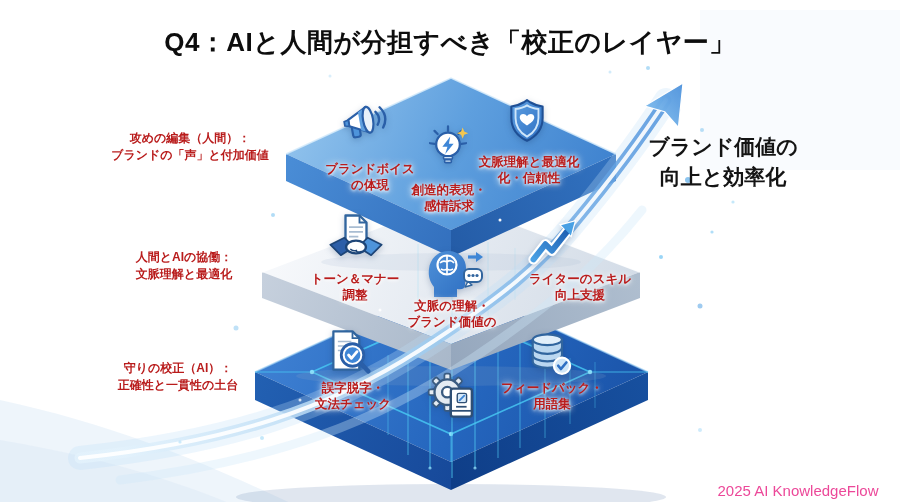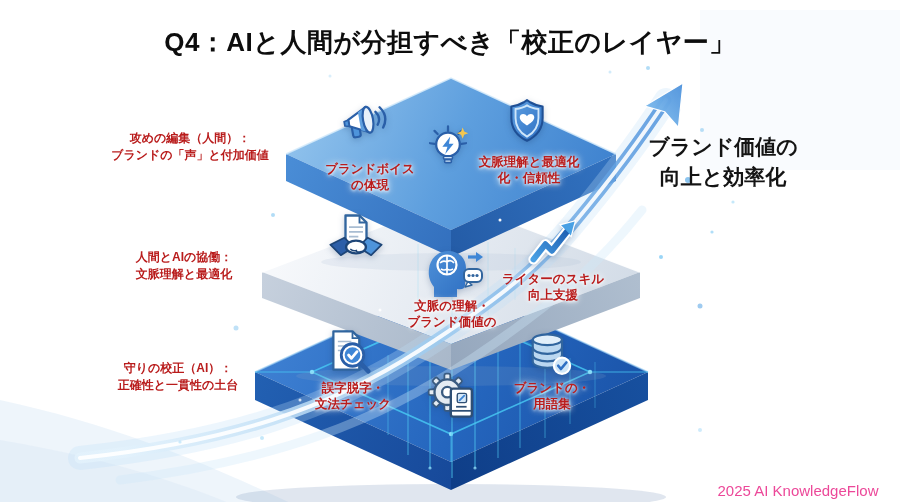--- a/index.html
+++ b/index.html
@@ -228,20 +228,22 @@
       <g stroke="#2A5FA8" stroke-width="2" stroke-linecap="round">
         <path d="M24,3 V7 M12,7 L14.8,9.8 M36,7 L33.2,9.8 M8,18 L12,18.5 M40,18 L36,18.5" fill="none"></path>
       </g>
       <circle cx="24" cy="19" r="10.5" fill="#fff" stroke="#2A5FA8" stroke-width="2"></circle>
       <polygon points="26,12 19,21 23.5,21 21.5,27.5 29,18.5 24.8,18.5" fill="#3E86D6"></polygon>
       <rect x="20" y="29.5" width="8" height="2.6" rx="1" fill="#CFE3F5" stroke="#2A5FA8" stroke-width="1.4"></rect>
       <rect x="21" y="32.6" width="6" height="2.6" rx="1" fill="#CFE3F5" stroke="#2A5FA8" stroke-width="1.4"></rect>
       <path d="M37,4 L38.4,7.6 L42,9 L38.4,10.4 L37,14 L35.6,10.4 L32,9 L35.6,7.6 Z" fill="#F4C64F"></path>
     </svg>
   </span>
+  <div class="ov item-label" style="left:449px;top:188px">創造的表現・
+感情訴求</div>
 
   <span class="icon-wrap" style="left:527px;top:111px;width:50px;height:50px">
     <svg width="50" height="50" viewBox="0 0 48 48">
       <path d="M24,4 L27,6 C31,8.5 35,9.5 39,10 L39,21 C39,31.5 33,38.5 24,43 C15,38.5 9,31.5 9,21 L9,10 C13,9.5 17,8.5 21,6 Z" fill="url(#gShield)" stroke="#1E4F95" stroke-width="2" stroke-linejoin="round"></path>
       <path d="M24,9 C27,11 31,12 35,12.5 L35,21 C35,29.5 30,35.5 24,39 C18,35.5 13,29.5 13,21 L13,12.5 C17,12 21,11 24,9 Z" fill="none" stroke="#CFE6FA" stroke-width="1.8"></path>
       <path d="M24,19.5 c-1.8,-3.5 -7,-2.8 -7,0.9 c0,3.4 4.2,6 7,7.9 c2.8,-1.9 7,-4.5 7,-7.9 c0,-3.7 -5.2,-4.4 -7,-0.9 Z" fill="#fff"></path>
     </svg>
   </span>
   <div class="ov item-label" style="left:529px;top:160px">文脈理解と最適化
 化・信頼性</div>
@@ -250,20 +252,22 @@
     <svg width="56" height="56" viewBox="0 0 48 48">
       <path d="M15,3 h12 l6,6 v19 h-18 z" fill="#fff" stroke="#31659E" stroke-width="2" stroke-linejoin="round"></path>
       <path d="M27,3 v6 h6" fill="none" stroke="#31659E" stroke-width="1.6"></path>
       <path d="M18,13 h12 M18,17 h12 M18,21 h8" stroke="#A9BDD2" stroke-width="1.5"></path>
       <polygon points="2,28 14,22 22,30 11,37" fill="#2D5FA8" stroke="#1E4678" stroke-width="1.5" stroke-linejoin="round"></polygon>
       <polygon points="46,28 34,22 26,30 37,37" fill="#4E94DB" stroke="#1E4678" stroke-width="1.5" stroke-linejoin="round"></polygon>
       <ellipse cx="24" cy="30" rx="8.5" ry="5.5" fill="#fff" stroke="#1E4678" stroke-width="2"></ellipse>
       <path d="M19.5,32 q2.5,2 5,0.8 M24,33.5 q2.5,1.5 4.5,0.3" fill="none" stroke="#1E4678" stroke-width="1.2" stroke-linecap="round"></path>
     </svg>
   </span>
+  <div class="ov item-label" style="left:355px;top:277px">トーン＆マナー
+調整</div>
 
   <span class="icon-wrap" style="left:452px;top:261px;width:64px;height:56px">
     <svg width="64" height="56" viewBox="0 0 64 56">
       <path d="M14,54 L14,44 C10,39 8,33 9,26 C10,15 19,7 30,8 C40,9 46,16 46,25 C46,28 45,30 46,32 L49,36 L45,37.5 L45,42 C45,45.5 42,47 37,46 L37,54 Z" fill="url(#gHead2)"></path>
       <circle cx="27" cy="22" r="9.5" fill="none" stroke="#fff" stroke-width="2.2"></circle>
       <path d="M27,12.5 V31.5 M20,20 q3,-3 7,-1 m0,0 q4,-3 7,1 M21,26 q3,2 6,0 m0,0 q3,2 6,0" fill="none" stroke="#fff" stroke-width="1.7"></path>
       <line x1="48" y1="14" x2="57" y2="14" stroke="#3E86D6" stroke-width="3.2"></line>
       <polygon points="56,9 63,14 56,19" fill="#3E86D6"></polygon>
       <rect x="44" y="26" width="18" height="13" rx="5" fill="#fff" stroke="#31659E" stroke-width="2"></rect>
       <path d="M48,38.5 l-3,5.5 l7,-2 z" fill="#fff" stroke="#31659E" stroke-width="1.4" stroke-linejoin="round"></path>
@@ -276,21 +280,21 @@
 ブランド価値の</div>
 
   <span class="icon-wrap" style="left:553px;top:231px;width:52px;height:52px">
     <svg width="52" height="52" viewBox="0 0 48 48">
       <polyline points="6,41 17,27 23,33 38,14" fill="none" stroke="#fff" stroke-width="9.5" stroke-linecap="round" stroke-linejoin="round"></polyline>
       <polygon points="45.5,4.5 29.5,8.5 41,21" fill="#fff"></polygon>
       <polyline points="6,41 17,27 23,33 38,14" fill="none" stroke="url(#gGrow)" stroke-width="5.5" stroke-linecap="round" stroke-linejoin="round"></polyline>
       <polygon points="44,6 31.5,9.5 40.5,19" fill="#49A0E4"></polygon>
     </svg>
   </span>
-  <div class="ov item-label" style="left:553px;top:277px">ライターのスキル
+  <div class="ov item-label" style="left:580px;top:277px">ライターのスキル
 向上支援</div>
 
   <span class="icon-wrap" style="left:348px;top:345px;width:54px;height:54px">
     <svg width="54" height="54" viewBox="0 0 48 48">
       <path d="M11,3 h17 l6,6 v28 h-23 z" fill="#fff" stroke="#31659E" stroke-width="2" stroke-linejoin="round"></path>
       <path d="M28,3 v6 h6" fill="none" stroke="#31659E" stroke-width="1.6"></path>
       <path d="M15,12 h12 M15,16 h12 M15,20 h7" stroke="#A9BDD2" stroke-width="1.5"></path>
       <circle cx="28" cy="24" r="10" fill="#fff" stroke="#2A5FA8" stroke-width="2.5"></circle>
       <circle cx="28" cy="24" r="7" fill="#3E86D6"></circle>
       <path d="M24.5,24 l2.5,3 l5,-6" fill="none" stroke="#fff" stroke-width="2.5" stroke-linecap="round" stroke-linejoin="round"></path>
@@ -324,18 +328,18 @@
 
   <span class="icon-wrap" style="left:549px;top:346px;width:52px;height:52px">
     <svg width="52" height="52" viewBox="0 0 48 48">
       <path d="M9,9 v20 c0,3.3 6,6 13.5,6 s13.5,-2.7 13.5,-6 V9" fill="#BBD7F0" stroke="#31659E" stroke-width="2"></path>
       <path d="M9,16 c0,3.3 6,6 13.5,6 s13.5,-2.7 13.5,-6 M9,23 c0,3.3 6,6 13.5,6 s13.5,-2.7 13.5,-6" fill="none" stroke="#31659E" stroke-width="2"></path>
       <ellipse cx="22.5" cy="9" rx="13.5" ry="5" fill="#E2EFFA" stroke="#31659E" stroke-width="2"></ellipse>
       <circle cx="36" cy="33" r="7.5" fill="#CFE6F8" stroke="#fff" stroke-width="2"></circle>
       <path d="M32.5,33 l2.5,3 l5,-6" fill="none" stroke="#2E6FC2" stroke-width="2.5" stroke-linecap="round" stroke-linejoin="round"></path>
     </svg>
   </span>
-  <div class="ov item-label" style="left:552px;top:386px">ブランドの・
+  <div class="ov item-label" style="left:552px;top:386px">フィードバック・
 用語集</div>
 
   <div class="ov credit">2025 AI KnowledgeFlow</div>
 
 </div>
 
 </body></html>

